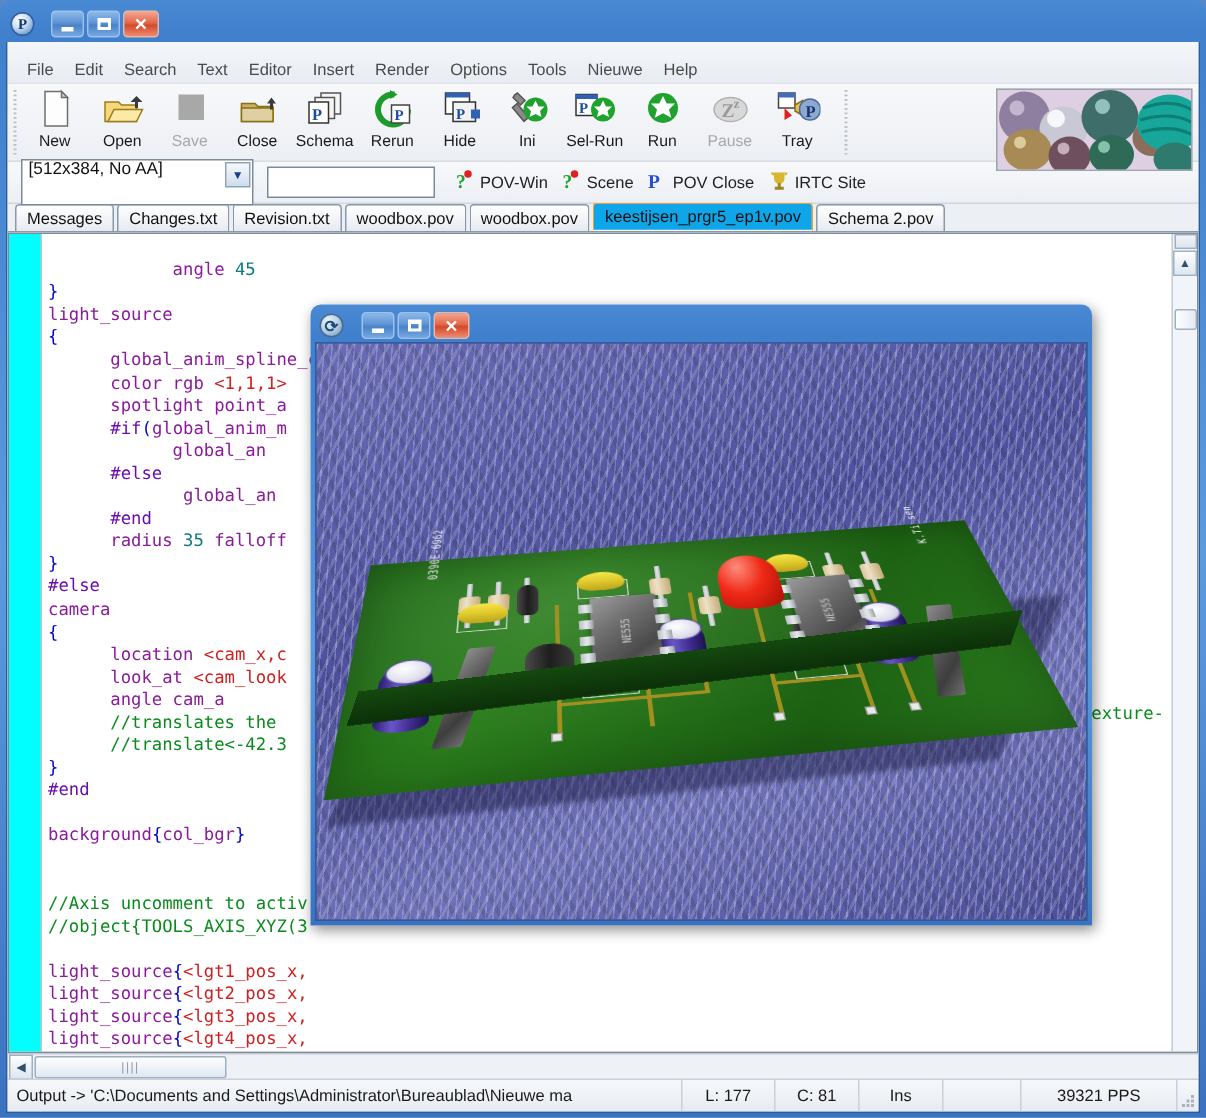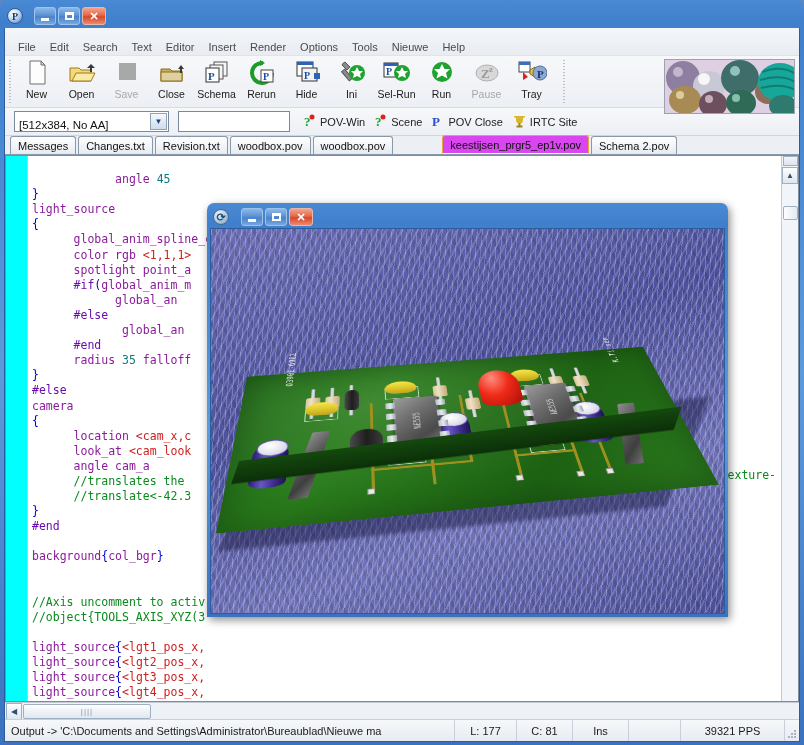--- a/index.html
+++ b/index.html
@@ -144,25 +144,25 @@
   
   #toolbar2 {
     height: 28px;
     background: linear-gradient(to bottom, #f7f8fa 0%, #eceff4 100%);
     display: flex;
     align-items: center;
     flex: 0 0 auto;
     border-bottom: 1px solid #cfd6df;
   }
   .combo {
-    height: 21px;
+    height: 31px;
     width: 155px;
     border: 1px solid #7a8a9a;
     background: #ffffff;
-    display: flex; align-items: flex-end;
+    display: flex; align-items: flex-start;
     font-size: 11.5px;
     padding-left: 4px;
     color: #111;
     position: relative;
   }
   .combo .arrow {
     position: absolute; right: 1px; top: 1px;
     width: 17px; height: 17px;
     background: linear-gradient(to bottom, #f6f9fd, #cfdcea);
     border: 1px solid #8fa3b8;
@@ -203,27 +203,26 @@
     border-bottom: none;
     border-radius: 3px 3px 0 0;
     background: linear-gradient(to bottom, #ffffff 0%, #e6eaf0 100%);
     margin-right: 2px;
     cursor: pointer;
     white-space: nowrap;
     height: 18px;
     line-height: 14px;
   }
   .tab.active {
-    background: #d946ef;
+    background: #0ea5e9;
     border-color: #e8a33d;
     border-bottom: 1px solid #ffffff;
     position: relative;
     z-index: 3;
     height: 19px;
-    margin-left: 47px;
   }
 
   
   #editor-wrap {
     flex: 1 1 auto;
     position: relative;
     background: #ffffff;
     border: 1px solid #7e8b9a;
     margin: 0;
     overflow: hidden;

